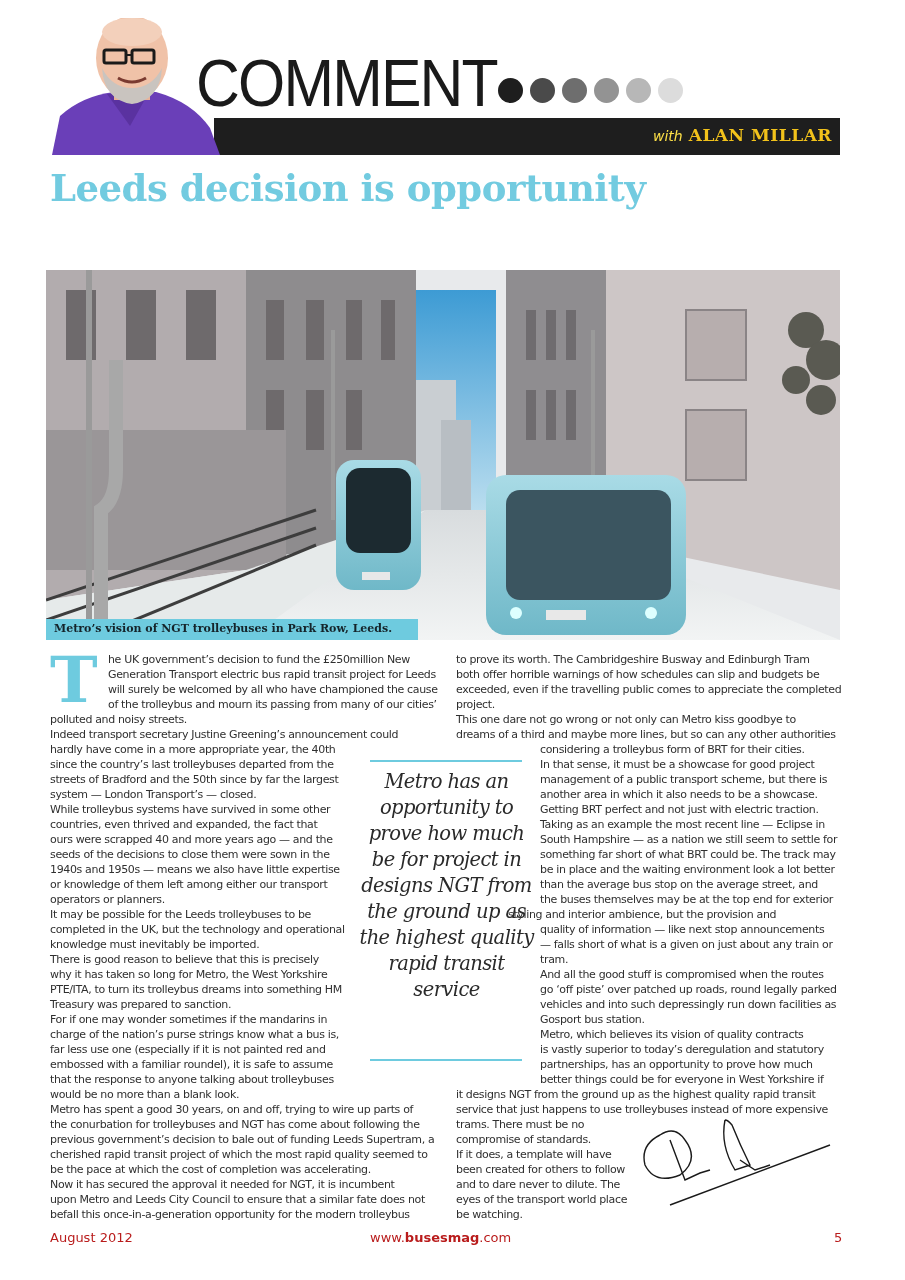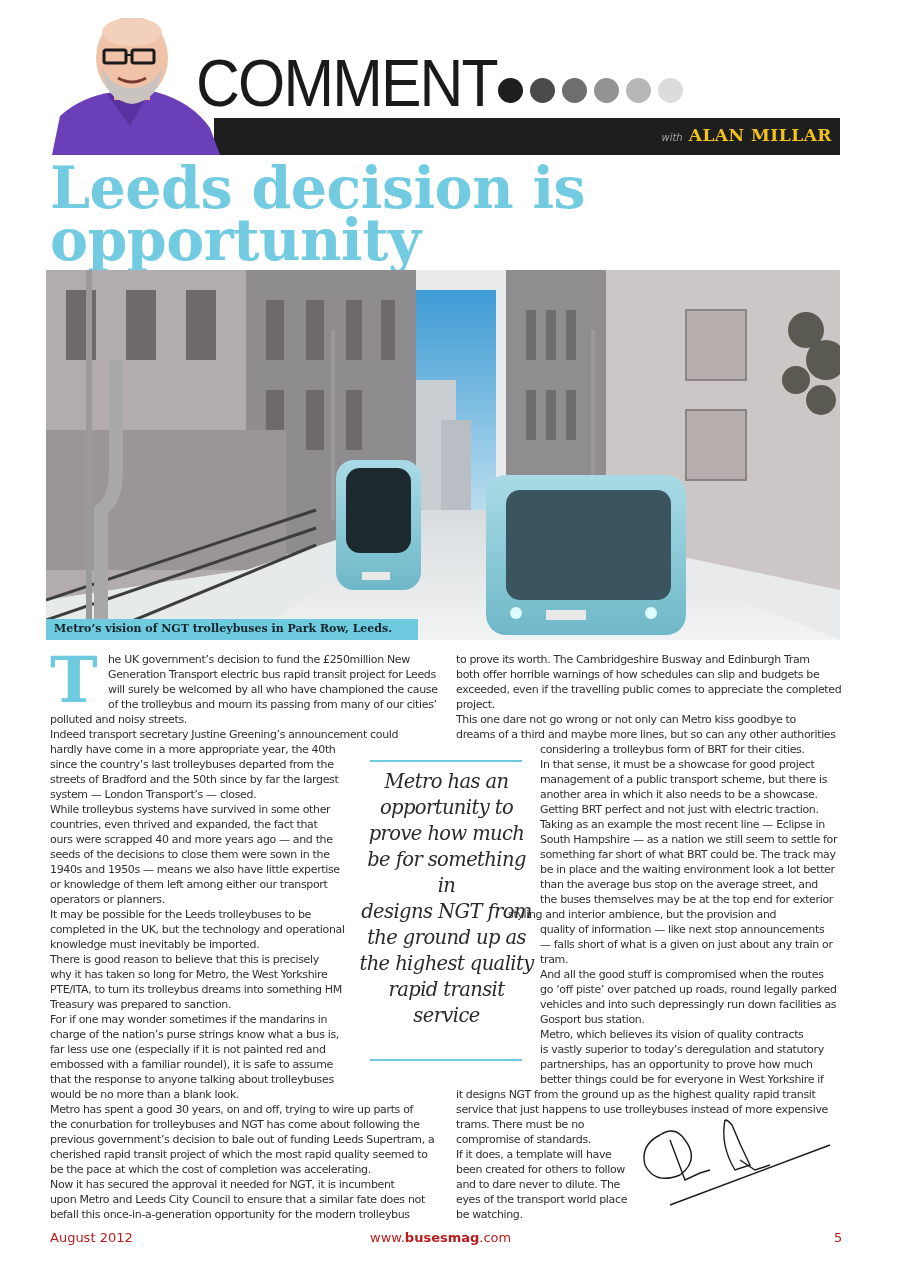--- a/index.html
+++ b/index.html
@@ -6,25 +6,25 @@
   html, body { width:905px; height:1280px; background:#ffffff; overflow:hidden; }
   body { position:relative; font-family:"DejaVu Sans", "Liberation Sans", sans-serif; color:#2a2a2a; }
 
   
   .portrait { position:absolute; left:52px; top:18px; width:168px; height:137px; overflow:hidden; }
   .comment-word { position:absolute; left:196px; top:50px; font-family:"Liberation Sans", sans-serif; font-weight:400; font-size:66px; letter-spacing:-2px; color:#1a1a1a; line-height:1; transform:scaleX(0.92); transform-origin:left top; }
   .dots { position:absolute; left:498px; top:78px; display:flex; gap:7px; }
   .dot { width:25px; height:25px; border-radius:50%; }
   .byline-bar { position:absolute; left:214px; top:118px; width:626px; height:37px; background:#1e1e1e; }
   .byline { position:absolute; right:8px; top:7px; display:flex; align-items:baseline; gap:6px; }
-  .byline-with { font-family:"DejaVu Sans", sans-serif; font-size:10px; color:#a3a3a3; font-style:italic; }
+  .byline-with { font-family:"DejaVu Sans", sans-serif; font-size:14px; color:#fde047; font-style:italic; }
   .byline-name { font-family:"DejaVu Serif", serif; font-weight:700; font-size:17px; color:#f2c21b; letter-spacing:0.5px; }
 
   
-  .headline { position:absolute; left:50px; top:162px; width:800px; font-family:"DejaVu Serif", serif; font-weight:700; font-size:57px; line-height:52px; color:#72cbe0; letter-spacing:-0.5px; }
+  .headline { position:absolute; left:50px; top:162px; width:800px; font-family:"DejaVu Serif", serif; font-weight:700; font-size:37px; line-height:52px; color:#72cbe0; letter-spacing:-0.5px; }
 
   
   .photo { position:absolute; left:46px; top:270px; width:794px; height:370px; overflow:hidden; background:#dfe3e5; }
   .caption-bar { position:absolute; left:46px; top:619px; width:372px; height:21px; background:#6ecbdf; }
   .caption { position:absolute; left:8px; top:3px; font-family:"DejaVu Serif", serif; font-weight:700; font-size:11px; color:#15242a; white-space:nowrap; }
 
   
   .ln { position:absolute; font-family:"DejaVu Sans", sans-serif; font-size:11px; line-height:15.5px; color:#2f2f2f; white-space:nowrap; letter-spacing:-0.35px; }
   .dropcap { position:absolute; left:50px; top:648px; font-family:"DejaVu Serif", serif; font-weight:700; font-size:64px; line-height:64px; color:#6ecbdf; }
 
@@ -211,21 +211,21 @@
   <div class="ln" style="left:50px;top:1177px">  Now it has secured the approval it needed for NGT, it is incumbent</div>
   <div class="ln" style="left:50px;top:1192px">upon Metro and Leeds City Council to ensure that a similar fate does not</div>
   <div class="ln" style="left:50px;top:1207px">befall this once-in-a-generation opportunity for the modern trolleybus</div>
 </div>
 
 <div class="pq-rule" style="top:760px"></div>
 <div class="pullquote">
   <div>Metro has an</div>
   <div>opportunity to</div>
   <div>prove how much</div>
-  <div>be for something in</div>
+  <div>be for project in</div>
   <div>designs NGT from</div>
   <div>the ground up as</div>
   <div>the highest quality</div>
   <div>rapid transit</div>
   <div>service</div>
 </div>
 <div class="pq-rule" style="top:1059px"></div>
 
 <div>
   <div class="ln" style="left:456px;top:652px">to prove its worth. The Cambridgeshire Busway and Edinburgh Tram</div>

